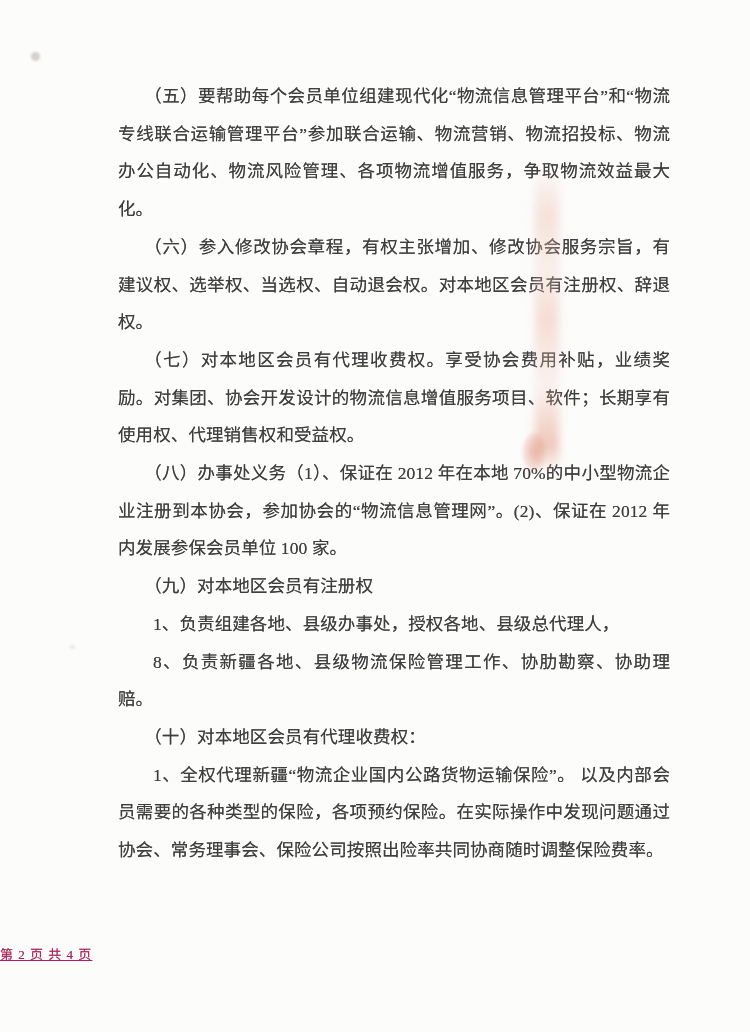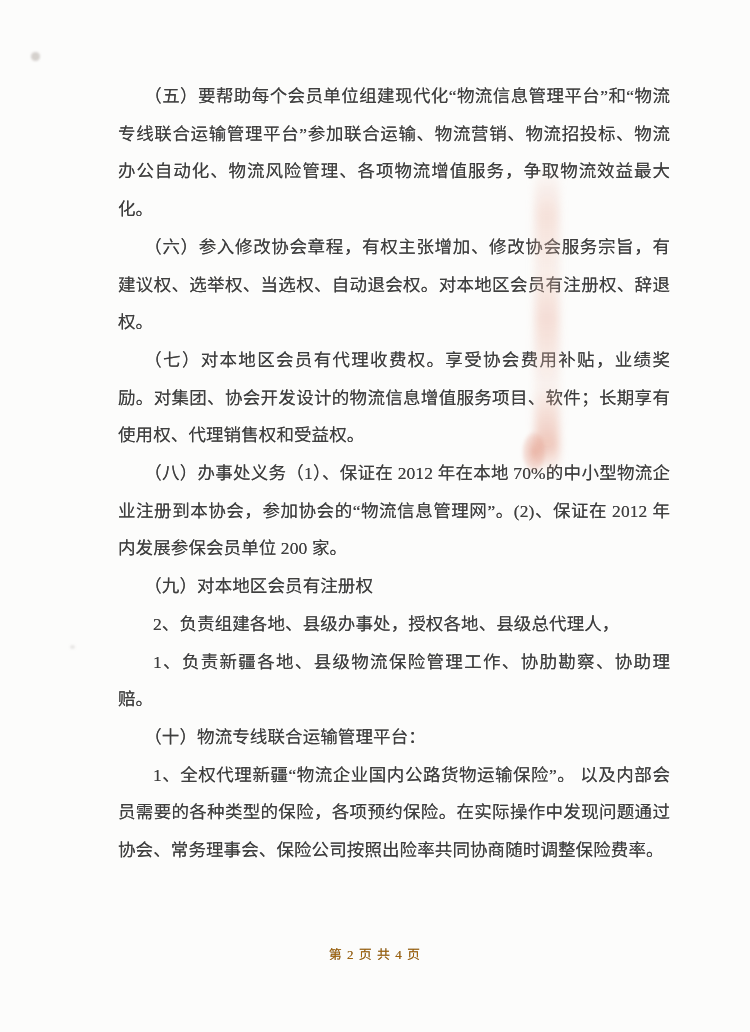--- a/index.html
+++ b/index.html
@@ -32,25 +32,25 @@
     letter-spacing: 0.1px;
     text-shadow: 0 0 0.6px rgba(62,62,62,0.75);
   }
   .content p.section { text-indent: 1.5em; }
   .content p.item    { text-indent: 2em; }
   .footer {
     position: absolute;
     left: 0;
     right: 0;
     top: 944px;
-    text-align: center;
     font-size: 13px;
     letter-spacing: 1px;
-    color: #a16207;
+    color: #be185d;
     text-shadow: 0 0 0.5px rgba(74,74,74,0.6);
+    text-decoration: underline;
   }
   
   .streak {
     position: absolute;
     left: 535px;
     top: 165px;
     width: 24px;
     height: 308px;
     border-radius: 12px;
     background: linear-gradient(to bottom,
@@ -102,25 +102,25 @@
 </style>
 </head>
 <body>
 
 <div class="page">
 
   <div class="content">
       <p class="para section">（五）要帮助每个会员单位组建现代化“物流信息管理平台”和“物流专线联合运输管理平台”参加联合运输、物流营销、物流招投标、物流办公自动化、物流风险管理、各项物流增值服务，争取物流效益最大化。</p>
       <p class="para section">（六）参入修改协会章程，有权主张增加、修改协会服务宗旨，有建议权、选举权、当选权、自动退会权。对本地区会员有注册权、辞退权。</p>
       <p class="para section">（七）对本地区会员有代理收费权。享受协会费用补贴，业绩奖励。对集团、协会开发设计的物流信息增值服务项目、软件；长期享有使用权、代理销售权和受益权。</p>
-      <p class="para section">（八）办事处义务（1）、保证在 2012 年在本地 70%的中小型物流企业注册到本协会，参加协会的“物流信息管理网”。(2)、保证在 2012 年内发展参保会员单位 200 家。</p>
+      <p class="para section">（八）办事处义务（1）、保证在 2012 年在本地 70%的中小型物流企业注册到本协会，参加协会的“物流信息管理网”。(2)、保证在 2012 年内发展参保会员单位 100 家。</p>
       <p class="para section">（九）对本地区会员有注册权</p>
-      <p class="para item">2、负责组建各地、县级办事处，授权各地、县级总代理人，</p>
-      <p class="para item">1、负责新疆各地、县级物流保险管理工作、协肋勘察、协助理赔。</p>
-      <p class="para section">（十）物流专线联合运输管理平台：</p>
+      <p class="para item">1、负责组建各地、县级办事处，授权各地、县级总代理人，</p>
+      <p class="para item">8、负责新疆各地、县级物流保险管理工作、协肋勘察、协助理赔。</p>
+      <p class="para section">（十）对本地区会员有代理收费权：</p>
       <p class="para item">1、全权代理新疆“物流企业国内公路货物运输保险”。 以及内部会员需要的各种类型的保险，各项预约保险。在实际操作中发现问题通过协会、常务理事会、保险公司按照出险率共同协商随时调整保险费率。</p>
     </div>
 
   <div class="footer">第 2 页 共 4 页</div>
 
   <div class="streak"></div>
   <div class="streak-blob"></div>
   <div class="speck-1"></div>
   <div class="speck-2"></div>
 

